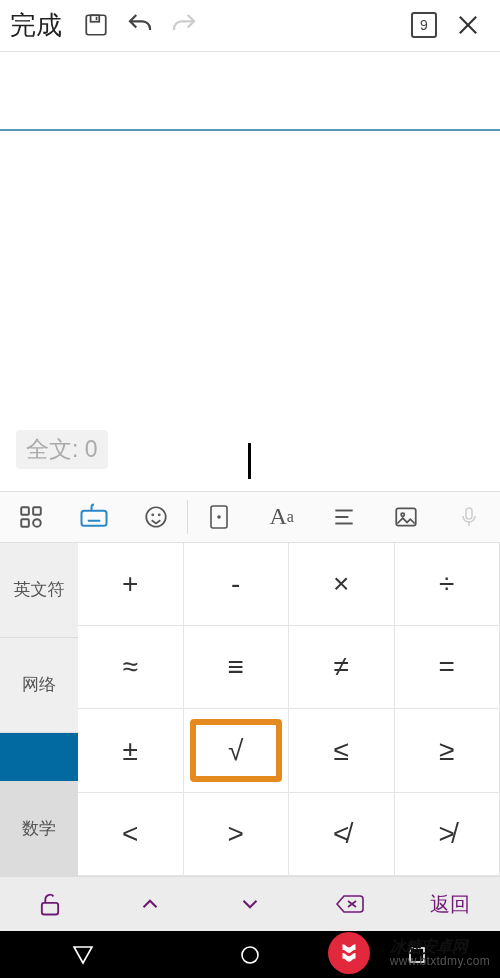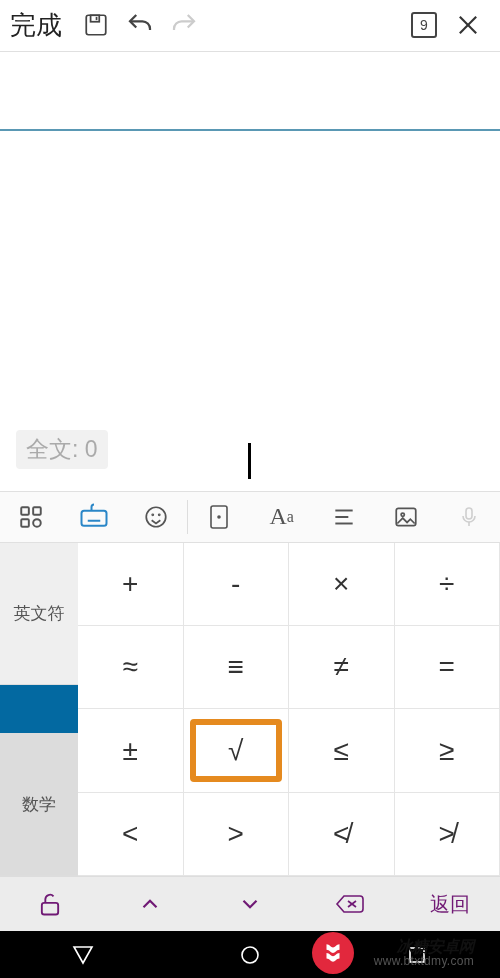--- a/index.html
+++ b/index.html
@@ -42,21 +42,21 @@
   
   .kb-bottom { height: 66px; background: #ececec; display: flex; align-items: center; border-top: 1px solid #ddd; }
   .kb-bottom .bcell { flex: 1; display: flex; align-items: center; justify-content: center; color: #701a75; font-size: 24px; }
   .kb-bottom .bcell.text { font-size: 20px; }
 
   
   .navbar { height: 56px; background: #000; display: flex; align-items: center; justify-content: space-around; }
   .navbar .nb { color: #fff; display: flex; align-items: center; justify-content: center; width: 60px; height: 40px; }
 
   
-  .watermark { position: absolute; right: 20px; bottom: 0; display: flex; align-items: center; gap: 20px; background: transparent; padding: 4px 6px; text-align: right; }
+  .watermark { position: absolute; right: 4px; bottom: 0; display: flex; align-items: center; gap: 20px; background: transparent; padding: 4px 6px; }
   .wm-circle { width: 42px; height: 42px; border-radius: 50%; background: #e2283d; display: flex; align-items: center; justify-content: center; }
   .wm-text { display: flex; flex-direction: column; line-height: 1; }
   .wm-text .big { font-size: 16px; font-weight: 700; color: #111; font-style: italic; letter-spacing: -0.5px; }
   .wm-text .small { font-size: 12px; color: #555; letter-spacing: 0.3px; }
 
   svg { display: block; }
 </style>
 </head>
 <body>
 
@@ -161,20 +161,21 @@
           <rect x="9" y="3" width="6" height="11" rx="3"></rect>
           <path d="M6 11a6 6 0 0 0 12 0"></path>
           <line x1="12" y1="17" x2="12" y2="21"></line>
         </svg>
     </div>
   </div>
 
   <div class="kb-area">
     <div class="kb-tabs">
       <div class="kb-tab">英文符</div>
+      <div class="kb-tab">网络</div>
       <div class="kb-tab selected">数学</div>
     </div>
     <div class="kb-grid">
       <div class="kb-key">+</div>
       <div class="kb-key">-</div>
       <div class="kb-key">×</div>
       <div class="kb-key">÷</div>
       <div class="kb-key">≈</div>
       <div class="kb-key">≡</div>
       <div class="kb-key">≠</div>

